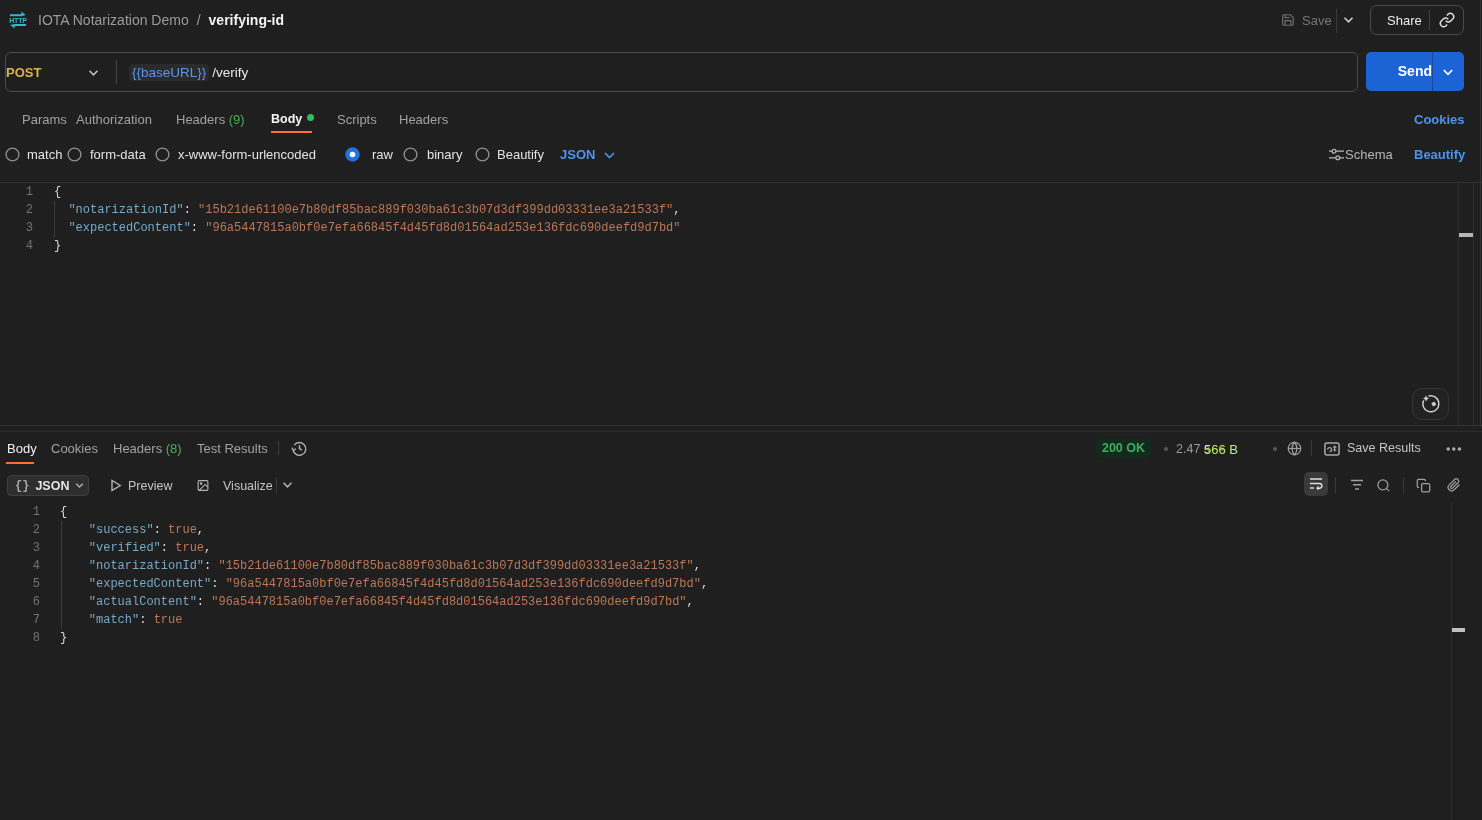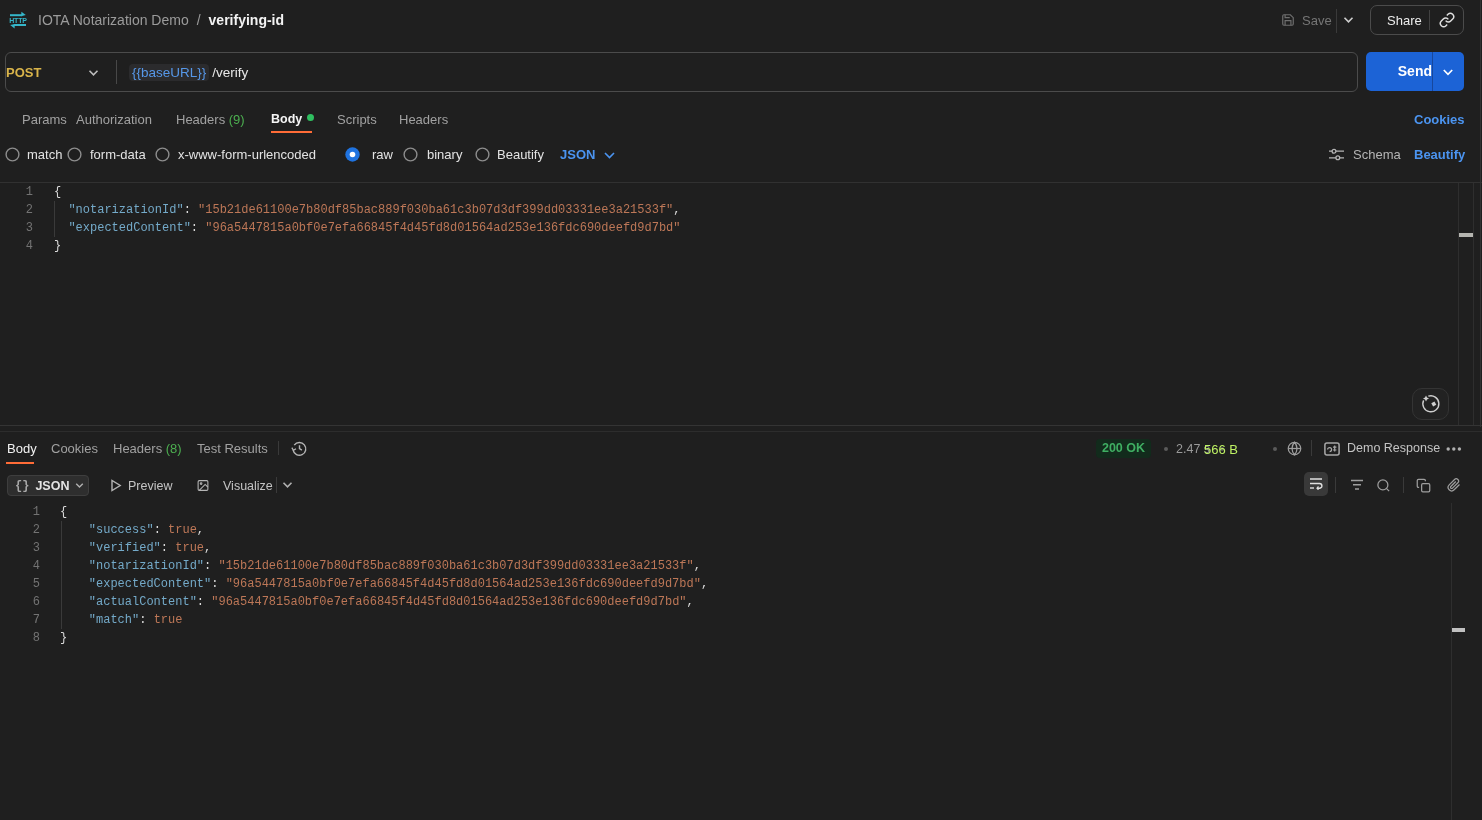--- a/index.html
+++ b/index.html
@@ -134,21 +134,21 @@
       </svg>
   </div>
 </div>
 
 <div class="abs row" style="left:1328px;top:146px;height:17px">
   <svg width="17" height="15" viewBox="0 0 17 15" fill="none" stroke="#b5b5b5" stroke-width="1.3">
     <path d="M1 4.2h3.1M7.9 4.2h8.1M1 10.8h6.9M11.7 10.8h4.3"></path>
     <circle cx="6" cy="4.2" r="1.9"></circle>
       <circle cx="9.8" cy="10.8" r="1.9"></circle>
   </svg>
-  <span style="color:#b5b5b5;font-size:13px;margin-left:8px">Schema</span>
+  <span style="color:#b5b5b5;font-size:13px;">Schema</span>
 </div>
 <div class="abs blue" style="left:1414px;top:147px;font-size:13px;font-weight:700">Beautify</div>
 
 <div class="abs" style="left:0;top:182px;width:1482px;height:1px;background:#313131"></div>
 <div class="abs" style="left:1480px;top:0;width:1px;height:427px;background:#333333"></div>
 <div class="abs" style="left:0;top:183px;width:33px">
   <div class="ln">1</div>
     <div class="ln">2</div>
     <div class="ln">3</div>
     <div class="ln">4</div>
@@ -204,21 +204,21 @@
   </svg>
 </div>
 <div class="abs" style="left:1311px;top:440px;width:1px;height:16px;background:#3a3a3a"></div>
 <div class="abs" style="left:1324px;top:442px">
   <svg width="16" height="14" viewBox="0 0 16 14" fill="none" stroke="#a8a8a8" stroke-width="1.5">
     <rect x="0.9" y="0.9" width="14.2" height="12.2" rx="2"></rect>
     <path d="M3.6 7.6a2 2 0 1 1 2 2" stroke-width="1.2"></path>
     <path d="M9 5.2h3.4M9 8h3.4M10.7 3.6v6" stroke-width="1.2"></path>
   </svg>
 </div>
-<div class="abs" style="left:1347px;top:441px;font-size:12.5px;color:#c4c4c4">Demo Response</div>
+<div class="abs" style="left:1347px;top:441px;font-size:12.5px;color:#c4c4c4">Save Results</div>
 <svg class="abs" style="left:1446px;top:446px" width="16" height="6" viewBox="0 0 16 6">
   <circle cx="2.2" cy="3" r="1.7" fill="#b0b0b0"></circle>
     <circle cx="7.8" cy="3" r="1.7" fill="#b0b0b0"></circle>
     <circle cx="13.4" cy="3" r="1.7" fill="#b0b0b0"></circle>
 </svg>
 
 <div class="abs row" style="left:7px;top:475px;width:82px;height:21px;background:#2e2e2e;border:1px solid #3e3e3e;border-radius:4px">
   <span style="color:#a8a8a8;font-size:12px;font-weight:700;margin-left:7px;font-family:'Liberation Mono',monospace">{}</span>
   <span style="color:#e3e3e3;font-size:12.5px;font-weight:700;margin-left:6px">JSON</span>
   <svg width="9" height="7" viewBox="0 0 11 8" fill="none" stroke="#b0b0b0" stroke-width="1.7" style="margin-left:6px">

